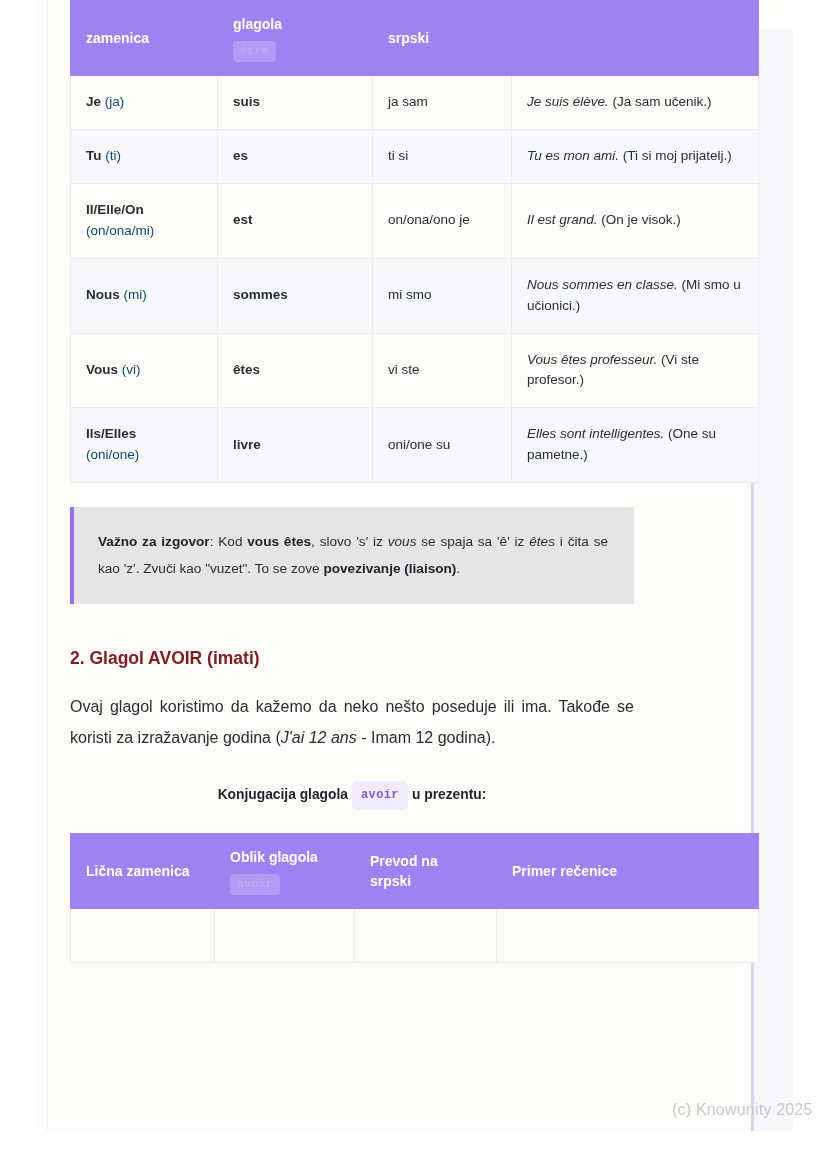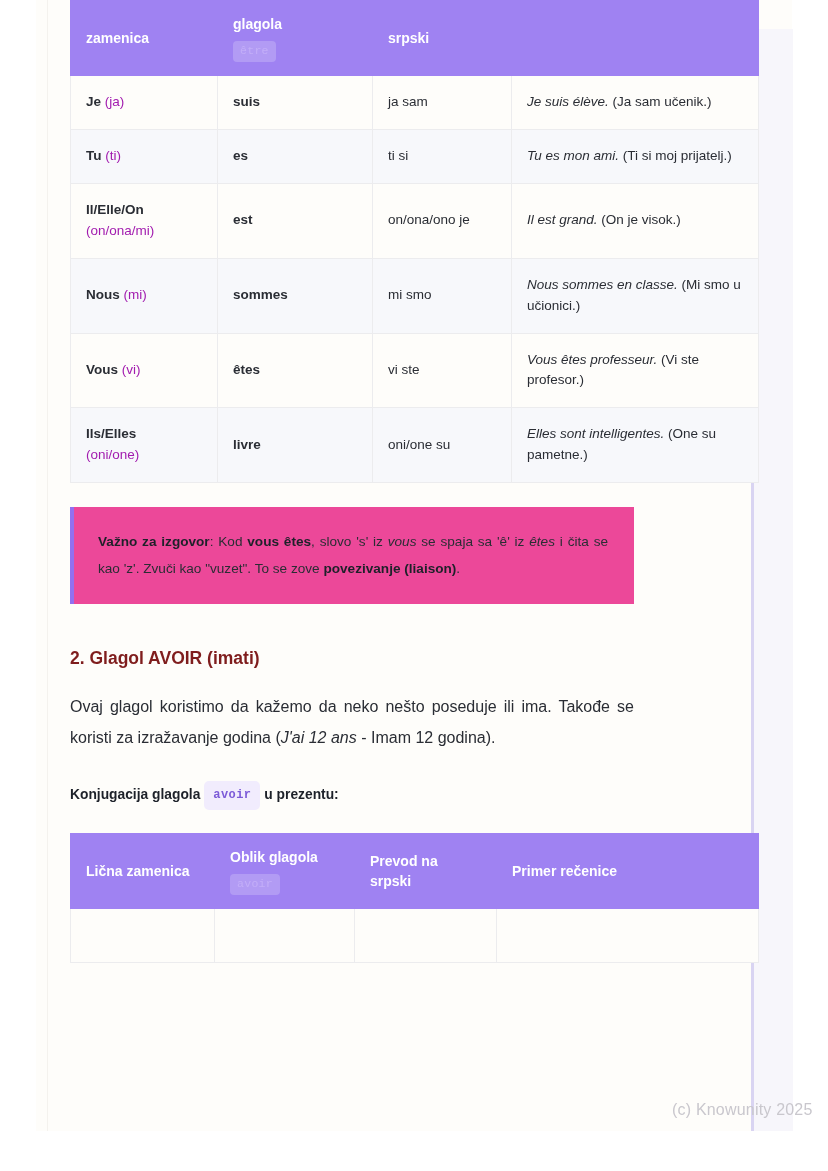--- a/index.html
+++ b/index.html
@@ -94,21 +94,21 @@
     color: #2a2d34;
     line-height: 1.55;
   }
   .conj-table tbody tr:nth-child(even) td {
     background: #f7f8fb;
   }
   .conj-table tbody tr:nth-child(odd) td {
     background: #fefdfa;
   }
   td.c-pronoun { font-weight: 700; color: #1d2129; }
-  td.c-pronoun .gloss { font-weight: 400; color: #a21caf; }
+  td.c-pronoun .gloss { font-weight: 400; color: #0c4a6e; }
   td.c-form { font-weight: 700; color: #1d2129; }
   td.c-trans { font-weight: 400; color: #2a2d34; }
   td.c-example .fr { font-style: italic; color: #2a2d34; }
   td.c-example .sr { color: #2a2d34; }
 
   
   .code-chip-head {
     display: inline-block;
     margin-top: 7px;
     padding: 2px 7px;
@@ -119,21 +119,21 @@
     font-size: 11.5px;
     font-weight: 400;
     letter-spacing: 0.3px;
   }
 
   
   .callout {
     margin-top: 24px;
     width: 564px;
     box-sizing: border-box;
-    background: #ec4899;
+    background: #e5e5e5;
     border-left: 4px solid #9370f0;
     padding: 22px 26px 22px 24px;
     font-size: 13.6px;
     line-height: 1.95;
     color: #2a2d34;
     text-align: justify;
   }
   .callout b { font-weight: 700; color: #1d2129; }
   .callout i { font-style: italic; }
 
@@ -152,20 +152,21 @@
     color: #2a2d34;
     text-align: justify;
   }
   .para i { font-style: italic; }
   .lead {
     margin: 28px 0 0 0;
     font-size: 13.8px;
     line-height: 1.9;
     color: #1d2129;
     font-weight: 700;
+    text-align: center;
   }
   .code-chip {
     display: inline-block;
     padding: 3px 9px;
     margin: 0 4px;
     border-radius: 5px;
     background: #f1ecfd;
     color: #7c5bd8;
     font-family: "Liberation Mono", monospace;
     font-size: 12px;

